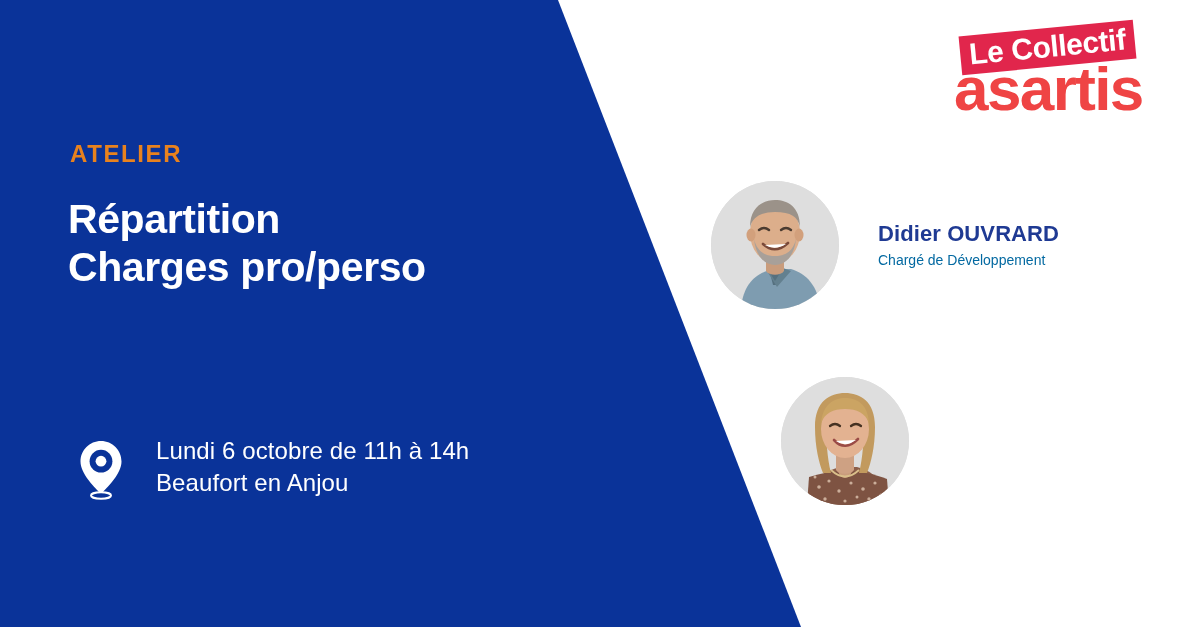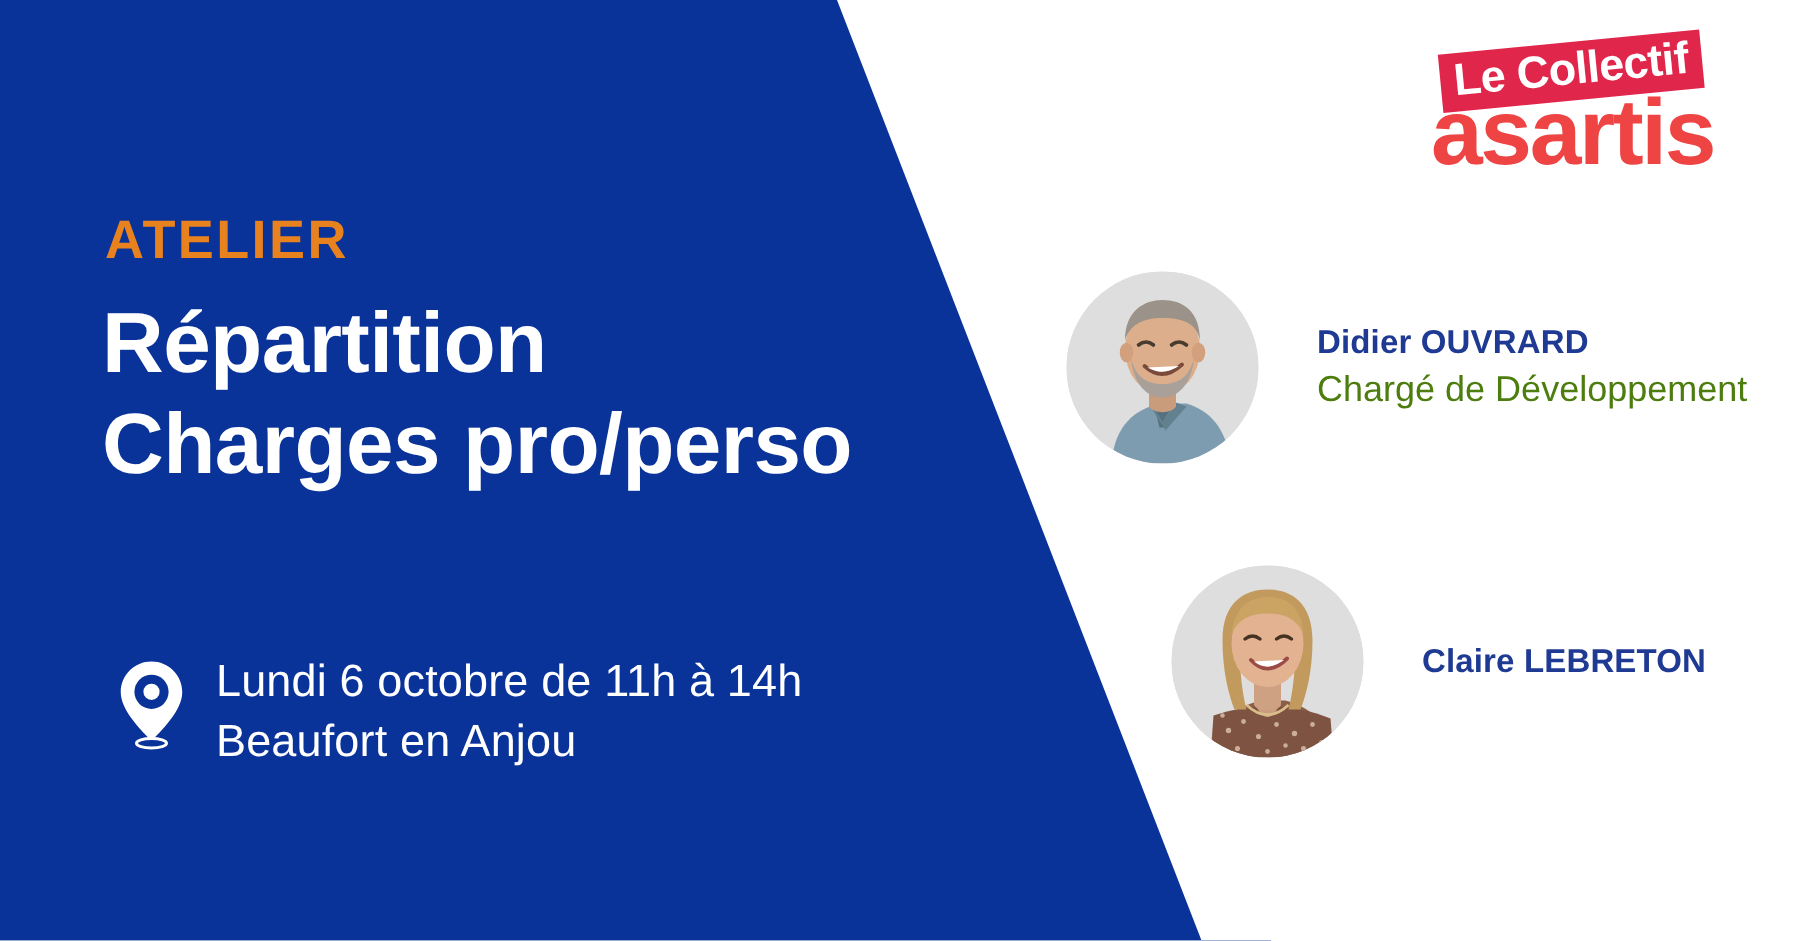--- a/index.html
+++ b/index.html
@@ -30,32 +30,32 @@
     height: 627px;
     background: #0A3399;
     clip-path: polygon(0 0, 558px 0, 801px 627px, 0 627px);
   }
 
   
   .kicker {
     position: absolute;
     left: 70px;
     top: 142px;
-    font-size: 36px;
+    font-size: 24px;
     font-weight: bold;
     letter-spacing: 1.6px;
     color: #E8821E;
     line-height: 1;
   }
   .title {
     position: absolute;
     left: 68px;
     top: 196px;
     color: #ffffff;
-    font-size: 57px;
+    font-size: 41px;
     font-weight: bold;
     line-height: 1.17;
     letter-spacing: -0.4px;
     white-space: pre-line;
   }
 
   
   .loc-block {
     position: absolute;
     left: 78px;
@@ -63,23 +63,23 @@
     display: flex;
     align-items: flex-start;
   }
   .pin-icon {
     width: 46px;
     height: 62px;
     flex: 0 0 auto;
     margin-top: 4px;
   }
   .loc-text {
-    margin-left: 20px;
+    margin-left: 32px;
     color: #ffffff;
-    font-size: 30px;
+    font-size: 24px;
     line-height: 1.33;
     white-space: pre-line;
     letter-spacing: 0.1px;
   }
 
   
   .logo {
     position: absolute;
     right: 28px;
     top: 26px;
@@ -138,22 +138,22 @@
     white-space: nowrap;
   }
   .speaker-name {
     color: #1F3A93;
     font-size: 22px;
     font-weight: bold;
     line-height: 1.3;
     letter-spacing: 0.1px;
   }
   .speaker-role {
-    color: #4d7c0f;
-    font-size: 24px;
+    color: #0369a1;
+    font-size: 14px;
     line-height: 1.32;
     white-space: pre-line;
     margin-top: 2px;
   }
 </style>
 </head>
 <body>
 
 <div id="banner">
 
@@ -251,17 +251,16 @@
         <path d="M40 46 C42 27 53 21 64 21 C76 21 87 27 88 46 C84 36 76 32 64 32 C52 32 44 36 40 46 Z" fill="#CBA463"></path>
 
         <path d="M49 49 Q54 45 59 49" stroke="#463222" stroke-width="2.3" fill="none" stroke-linecap="round"></path>
         <path d="M70 49 Q75 45 80 49" stroke="#463222" stroke-width="2.3" fill="none" stroke-linecap="round"></path>
 
         <path d="M53 63 Q64 75 77 62" stroke="#9A4B46" stroke-width="2.6" fill="none" stroke-linecap="round"></path>
         <path d="M55 64 Q64 71 75 63 Z" fill="#FFFFFF"></path>
       </svg>
     </div>
     <div class="speaker-info">
-      <div class="speaker-name">Claire LEBRETON</div>
     </div>
   </div>
 
 </div>
 
 </body></html>

